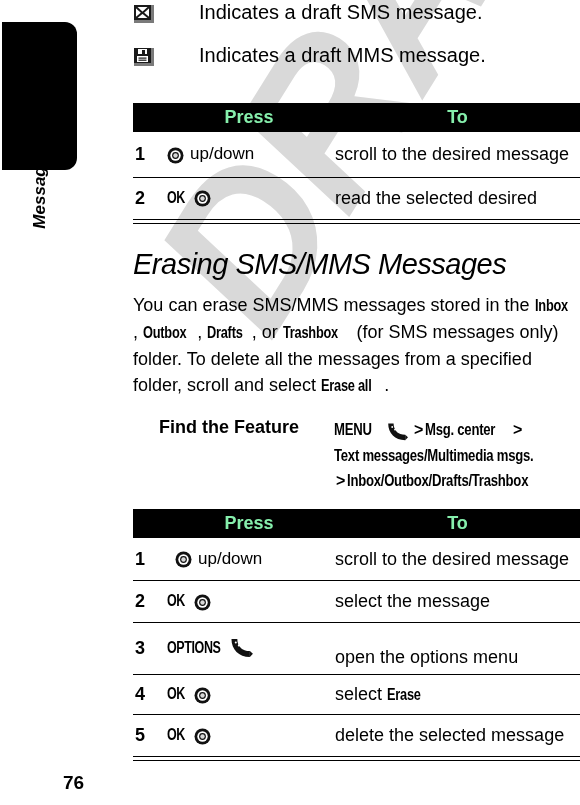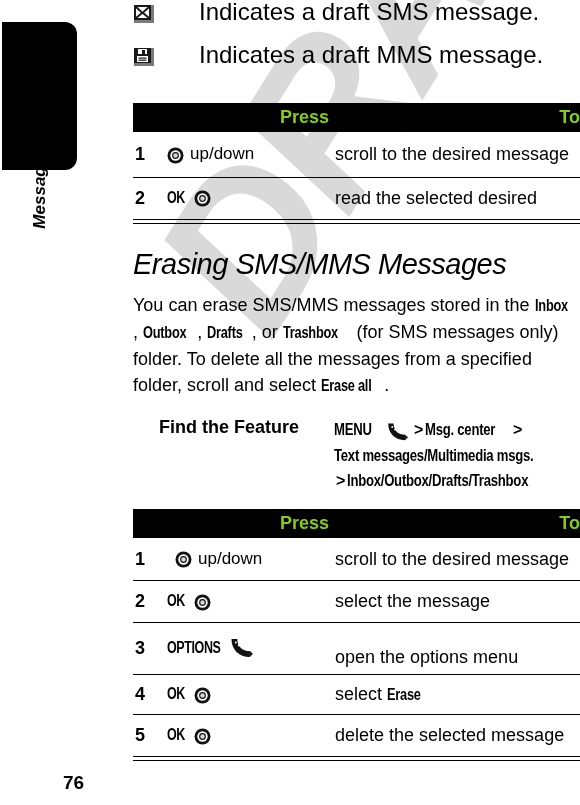--- a/index.html
+++ b/index.html
@@ -84,38 +84,38 @@
   }
   .legend-icon {
     width: 38px;
     flex: 0 0 38px;
     display: flex;
     align-items: center;
     justify-content: flex-start;
     padding-top: 3px;
   }
   .legend-text {
-    font-size: 24px;
+    font-size: 20px;
     line-height: 24px;
     padding-top: 0px;
     padding-left: 28px;
   }
 
   
   table.proc {
     border-collapse: collapse;
     width: 447px;
     table-layout: fixed;
   }
   table.proc thead th {
     background: #000000;
-    color: #84cc16;
+    color: #86efac;
     font-size: 18px;
     font-weight: bold;
-    text-align: right;
+    text-align: center;
     padding: 3px 0 4px 0;
     height: 22px;
     vertical-align: middle;
   }
   table.proc thead th.h-num { width: 22px; }
   table.proc thead th.h-press { width: 160px; padding-left: 14px; }
   table.proc thead th.h-to { padding-left: 6px; }
 
   table.proc tbody td {
     border-bottom: 1.5px solid #000000;

